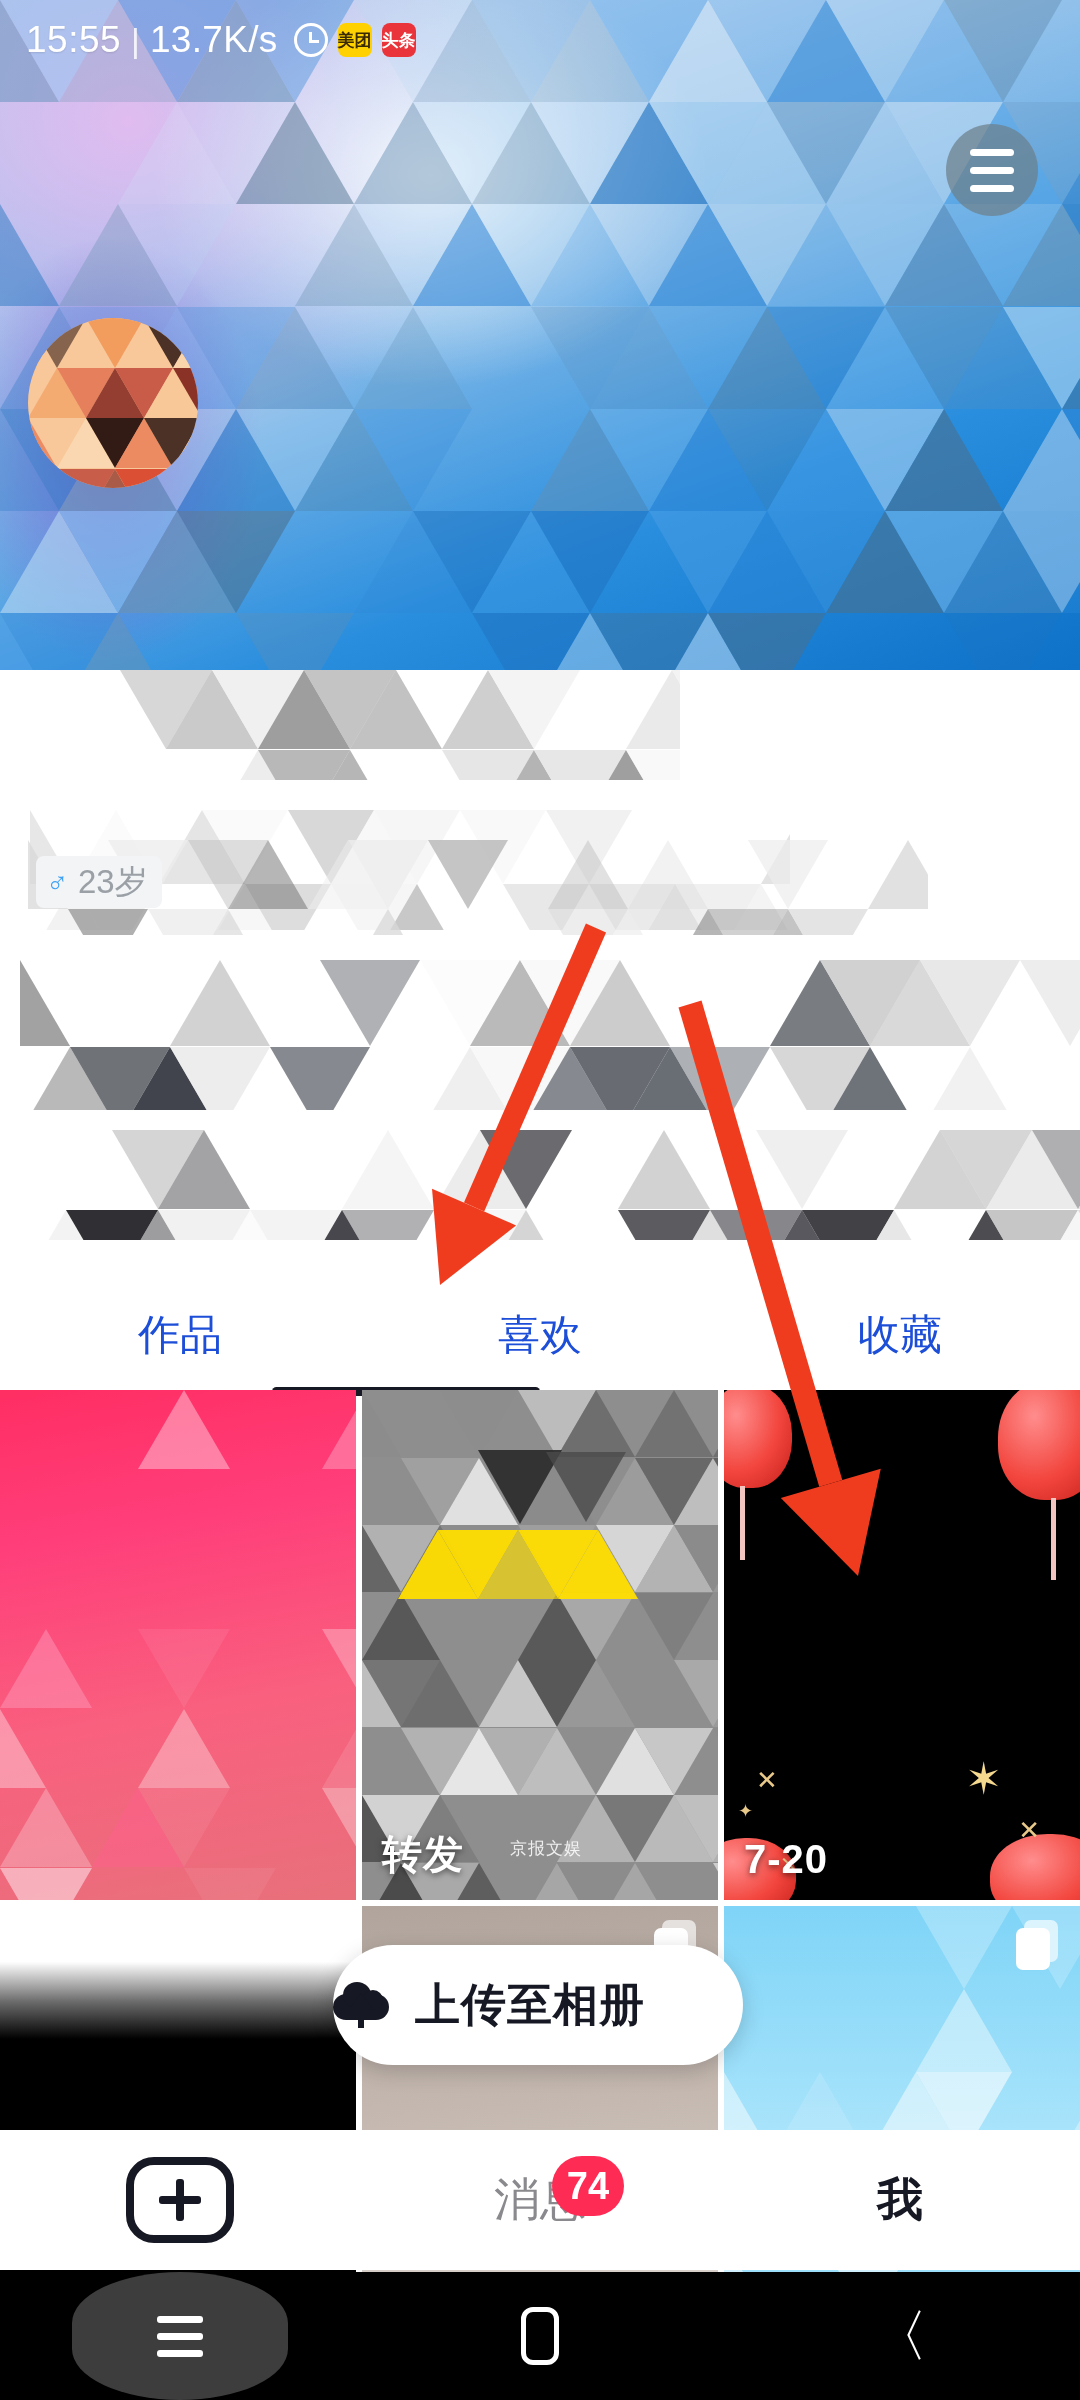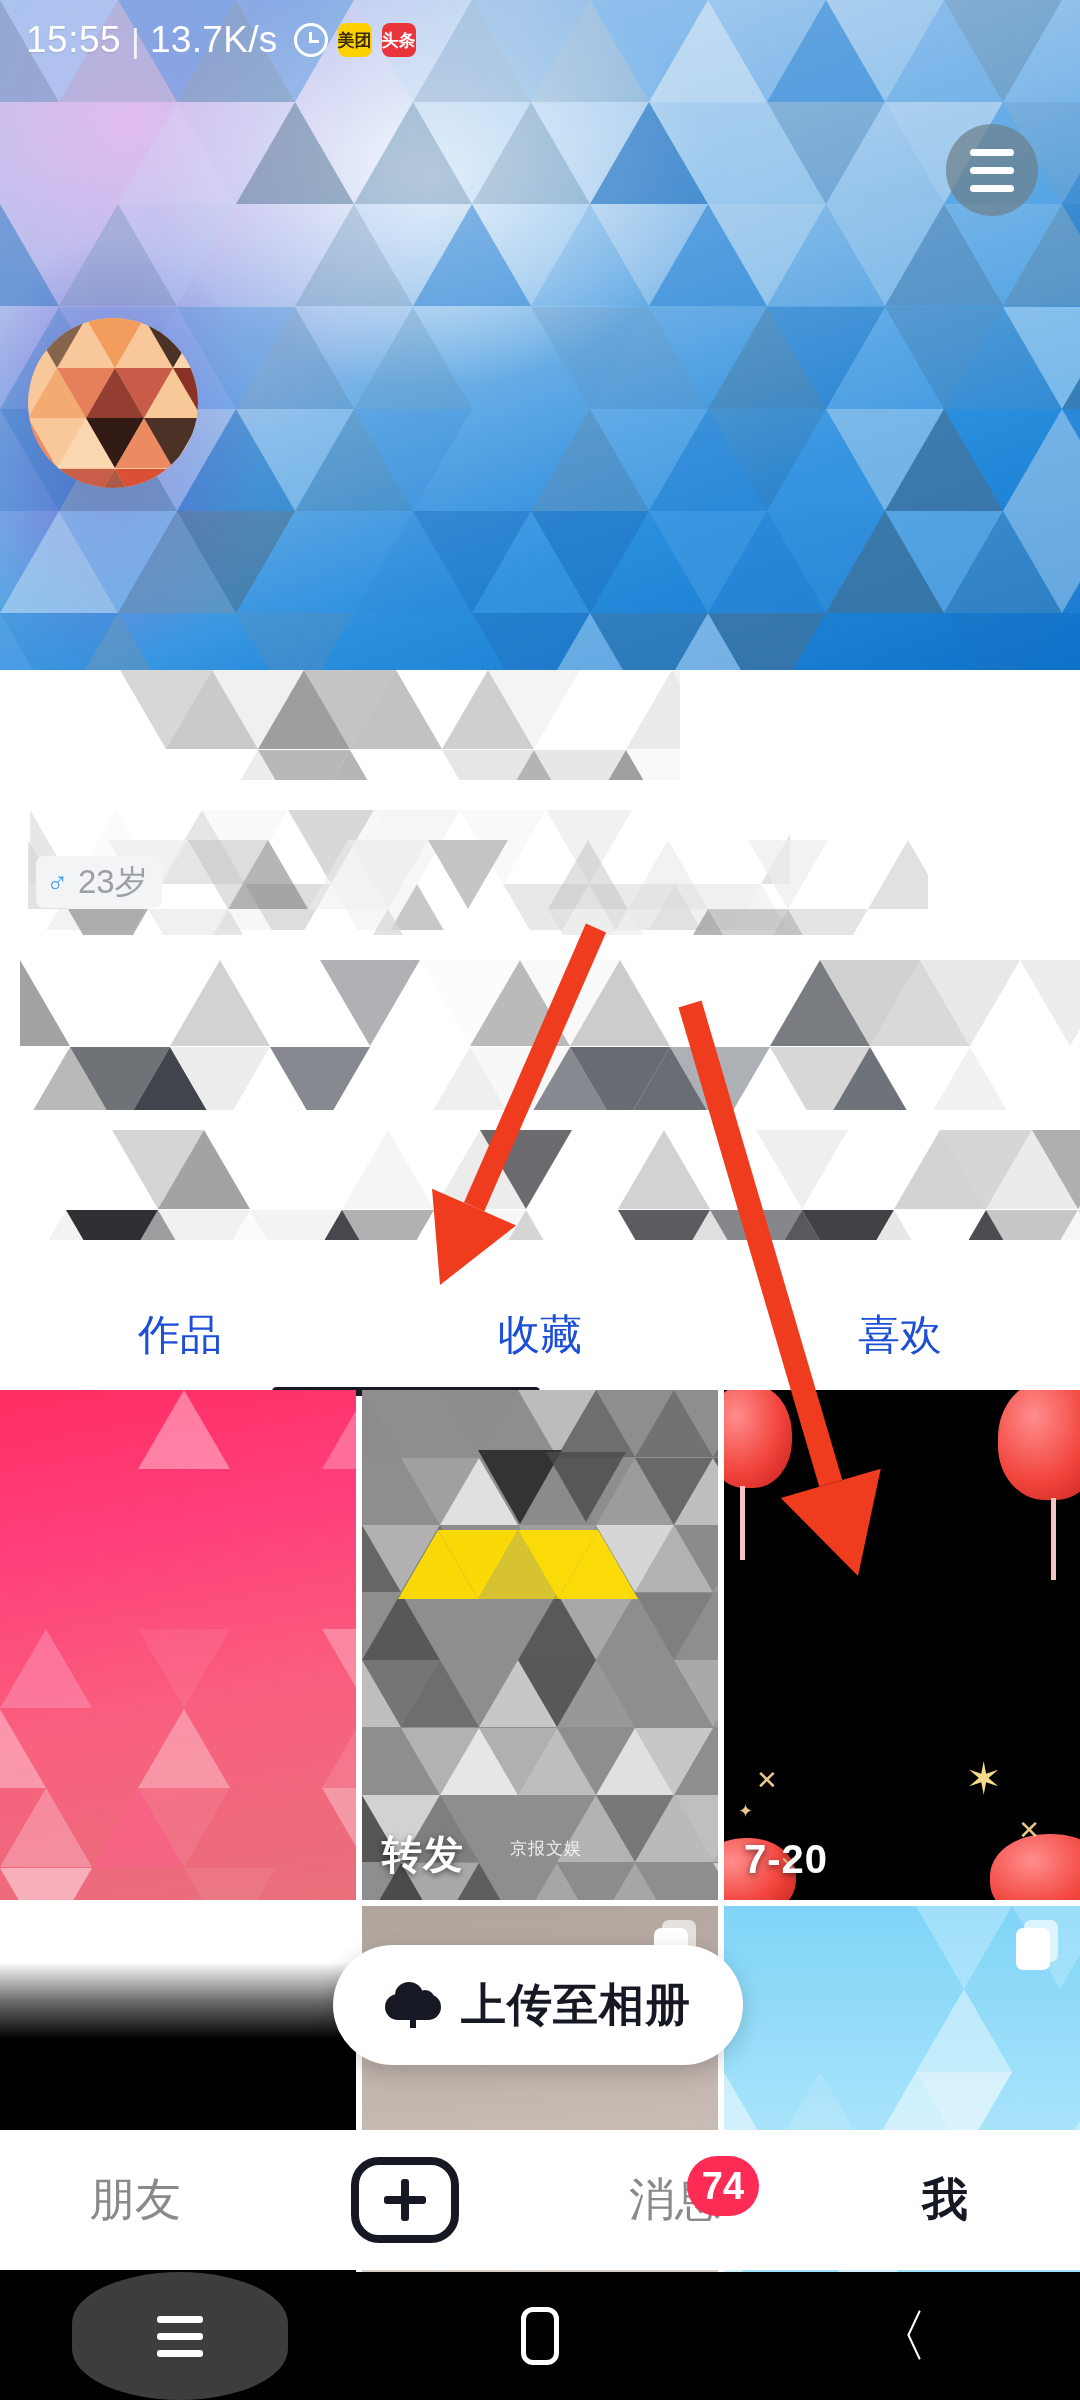--- a/index.html
+++ b/index.html
@@ -111,22 +111,22 @@
   .c5{ background:#b6aba4; }
   .c6{ background:linear-gradient(180deg,#7FD4F7 0%,#A9E4FB 45%,#8FDAF9 100%); }
 
   .lantern{ position:absolute; border-radius:48% 48% 45% 45%;
             background:radial-gradient(ellipse at 35% 30%, #ff8d8d 0%, #f2453d 55%, #c21f1a 100%); }
   .lant-string{ position:absolute; width:5px; background:#f3c5c0; }
   .spark{ position:absolute; color:#e8c98a; font-size:26px; }
 
   
   .upload{ position:absolute; left:333px; top:1945px; width:410px; height:120px;
-    background:#fff; border-radius:60px; display:flex; align-items:center; justify-content:center;
-    gap:20px; box-shadow:0 6px 22px rgba(0,0,0,.18); z-index:25; }
+    background:#fff; border-radius:60px; display:flex; align-items:center; justify-content:flex-start;
+    gap:26px; box-shadow:0 6px 22px rgba(0,0,0,.18); z-index:25; }
   .cloud-up{ position:relative; width:56px; height:46px; }
   .cloud-up .cl{ position:absolute; left:0; bottom:8px; width:56px; height:26px;
     background:#161823; border-radius:16px; }
   .cloud-up .cl2{ position:absolute; left:10px; bottom:20px; width:28px; height:26px;
     background:#161823; border-radius:50%; }
   .cloud-up .cl3{ position:absolute; left:30px; bottom:18px; width:20px; height:20px;
     background:#161823; border-radius:50%; }
   .cloud-up .arw{ position:absolute; left:25px; bottom:0; width:6px; height:30px; background:#161823; }
   .cloud-up .arh{ position:absolute; left:17px; bottom:20px; width:0;height:0;
     border-left:11px solid transparent; border-right:11px solid transparent; border-bottom:15px solid #161823; }
@@ -462,24 +462,24 @@
       <span class="g-mars">♂</span>
       <span class="g-age">23岁</span>
     </div>
   </div>
 
   <div class="tabs">
     <div class="tab">
       <span class="t-label">作品</span>
     </div>
     <div class="tab">
+      <span class="t-label">喜欢</span>
+    </div>
+    <div class="tab">
       <span class="t-label">收藏</span>
-    </div>
-    <div class="tab">
-      <span class="t-label">喜欢</span>
     </div>
     <div class="tab-underline"></div>
   </div>
 
   <div class="grid">
 
     <div class="cell c1">
       <div id="g1tris">
           <div class="tri" style="left:138px;top:0px;border-left:46px solid transparent;border-right:46px solid transparent;border-bottom:79.672px solid #ffd2e0;opacity:0.48;"></div>
           <div class="tri" style="left:322px;top:0px;border-left:46px solid transparent;border-right:46px solid transparent;border-bottom:79.672px solid #ff9cbd;opacity:0.53;"></div>
@@ -631,23 +631,20 @@
         <i class="cl2"></i>
         <i class="cl3"></i>
         <i class="arw"></i>
         <i class="arh"></i>
     </span>
     <span class="u-label">上传至相册</span>
   </div>
 
   <div class="bottomnav">
     <div class="nav-item">
-      <span class="n-label">朋友</span>
-    </div>
-    <div class="nav-item">
       <span class="plus"></span>
     </div>
     <div class="nav-item">
       <span class="n-label">消息</span>
       <span class="badge">74</span>
     </div>
     <div class="nav-item active">
       <span class="n-label">我</span>
     </div>
   </div>

